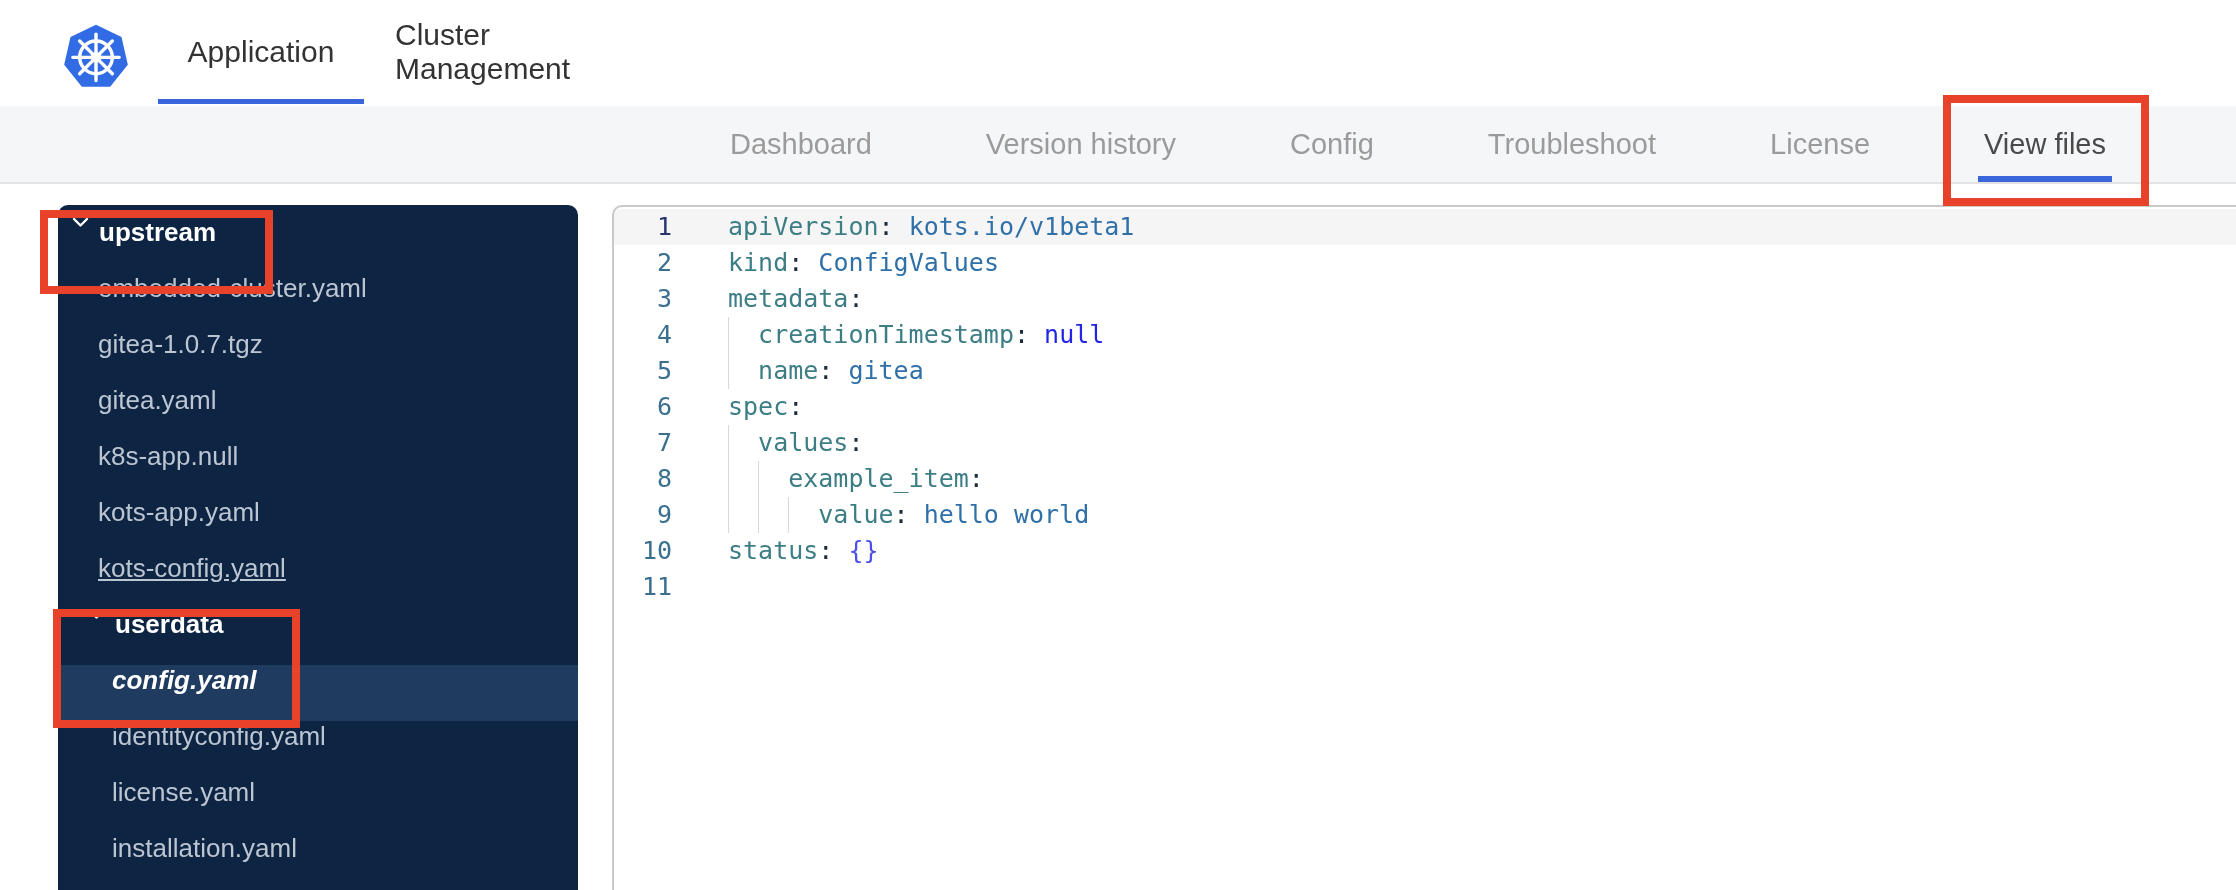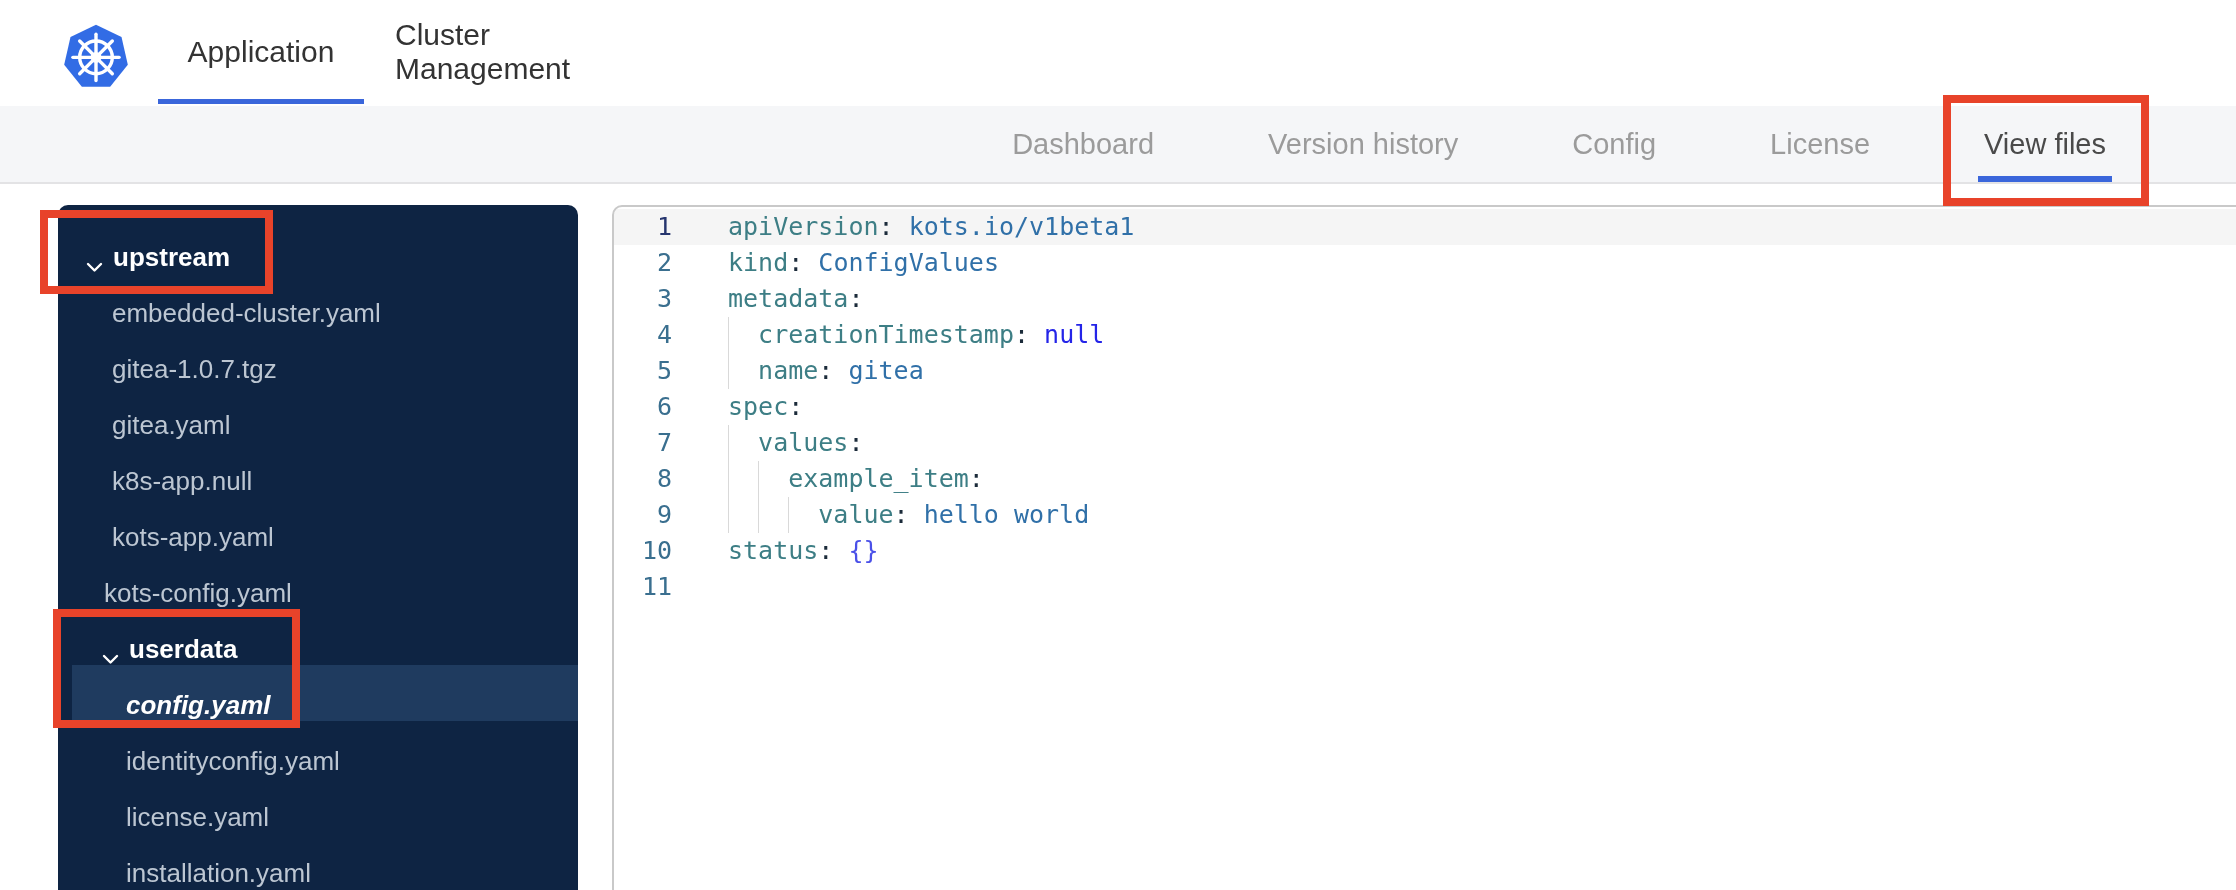--- a/index.html
+++ b/index.html
@@ -28,22 +28,22 @@
             gap:106px; padding-right:126px; }
   .nav-tab { position:relative; display:flex; align-items:center; font-size:29px;
              color:var(--nav_tab_inactive,#9B9B9B); padding:16px 4px; cursor:pointer; white-space:nowrap; }
   .nav-tab.active { color:var(--nav_tab_active,#4A4A4A); }
   .nav-tab .nav-underline { position:absolute; left:-2px; right:-2px; bottom:0; height:6px;
              background:var(--accent_blue,#3A66DB); }
 
   
   .sidebar { position:absolute; left:58px; top:205px; width:520px; height:685px;
              background:var(--sidebar_bg,#0E2443); border-radius:10px 10px 0 0; padding-top:12px; }
-  .tree-row { position:relative; height:56px; display:flex; align-items:flex-end;
-              font-size:26px; color:var(--sidebar_file_color,#BCC6D2); cursor:pointer; white-space:nowrap;margin-left:14px; }
+  .tree-row { position:relative; height:56px; display:flex; align-items:flex-start;
+              font-size:26px; color:var(--sidebar_file_color,#BCC6D2); cursor:pointer; white-space:nowrap; }
   .tree-row.folder { color:#ffffff; font-weight:bold; }
   .tree-row.selected { background:var(--sidebar_selected_bg,#1F3B5F); color:#ffffff; font-weight:bold;font-style:italic; }
   .tree-row .chev { display:inline-flex; margin-right:10px; }
 
   
   .code-panel { position:absolute; left:612px; top:205px; width:1640px; height:700px;
                 background:#fff; border:2px solid var(--panel_border,#C9C9C9);
                 border-radius:10px; padding-top:2px; overflow:hidden; }
   .code-line { display:flex; height:36px; line-height:36px;
                font-family:"DejaVu Sans Mono", monospace; font-size:25px; }
@@ -104,20 +104,23 @@
       <div class="nav-tab">
         <span>Dashboard</span>
       </div>
       <div class="nav-tab">
         <span>Version history</span>
       </div>
       <div class="nav-tab">
         <span>Config</span>
       </div>
       <div class="nav-tab">
+        <span>Troubleshoot</span>
+      </div>
+      <div class="nav-tab">
         <span>License</span>
       </div>
       <div class="nav-tab active">
         <span>View files</span>
         <div class="nav-underline"></div>
       </div>
     </div>
 
   <div class="sidebar">
       <div class="tree-row folder" style="padding-left: 14px;">
@@ -136,21 +139,21 @@
       </div>
       <div class="tree-row file" style="padding-left: 40px;">
         <span>gitea.yaml</span>
       </div>
       <div class="tree-row file" style="padding-left: 40px;">
         <span>k8s-app.null</span>
       </div>
       <div class="tree-row file" style="padding-left: 40px;">
         <span>kots-app.yaml</span>
       </div>
-      <div class="tree-row file" style="padding-left: 32px;">
+      <div class="tree-row file" style="padding-left: 40px; text-decoration: underline;">
         <span>kots-config.yaml</span>
       </div>
       <div class="tree-row folder" style="padding-left: 30px;">
         <span class="chev">
           <svg width="17" height="11" viewBox="0 0 17 11">
             <polyline points="2,2 8.5,8.5 15,2" fill="none" stroke="#ffffff" stroke-width="2.4" stroke-linecap="round" stroke-linejoin="round"></polyline>
           </svg>
         </span>
         <span>userdata</span>
       </div>

